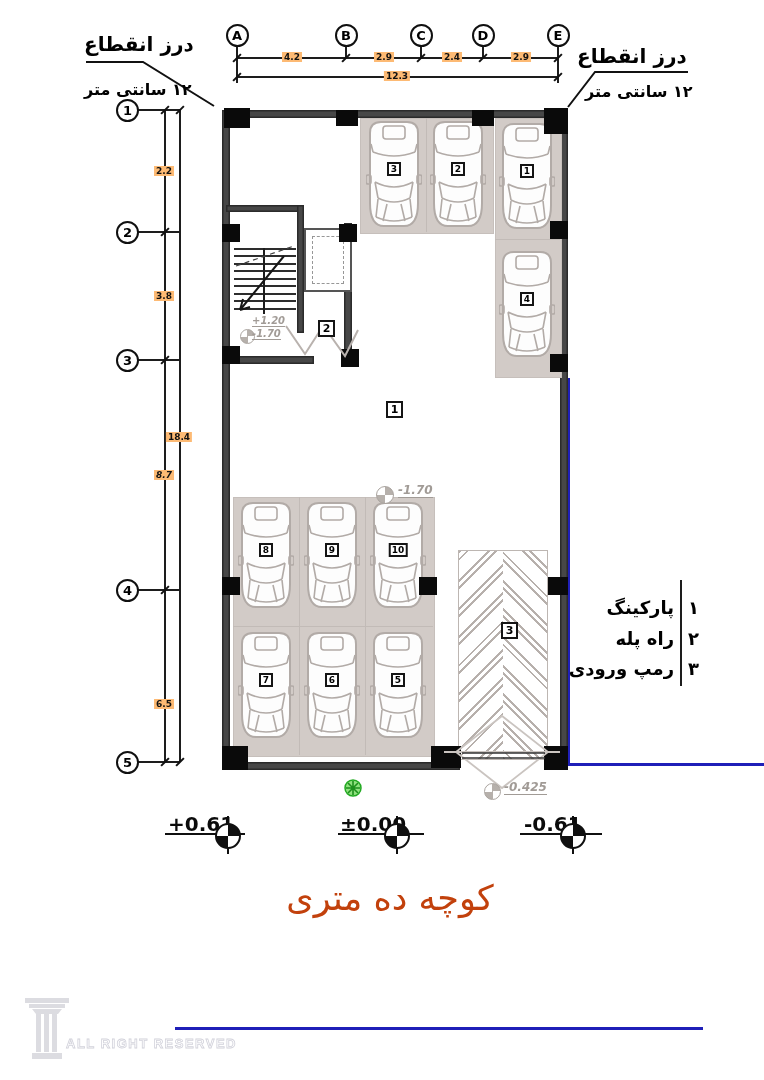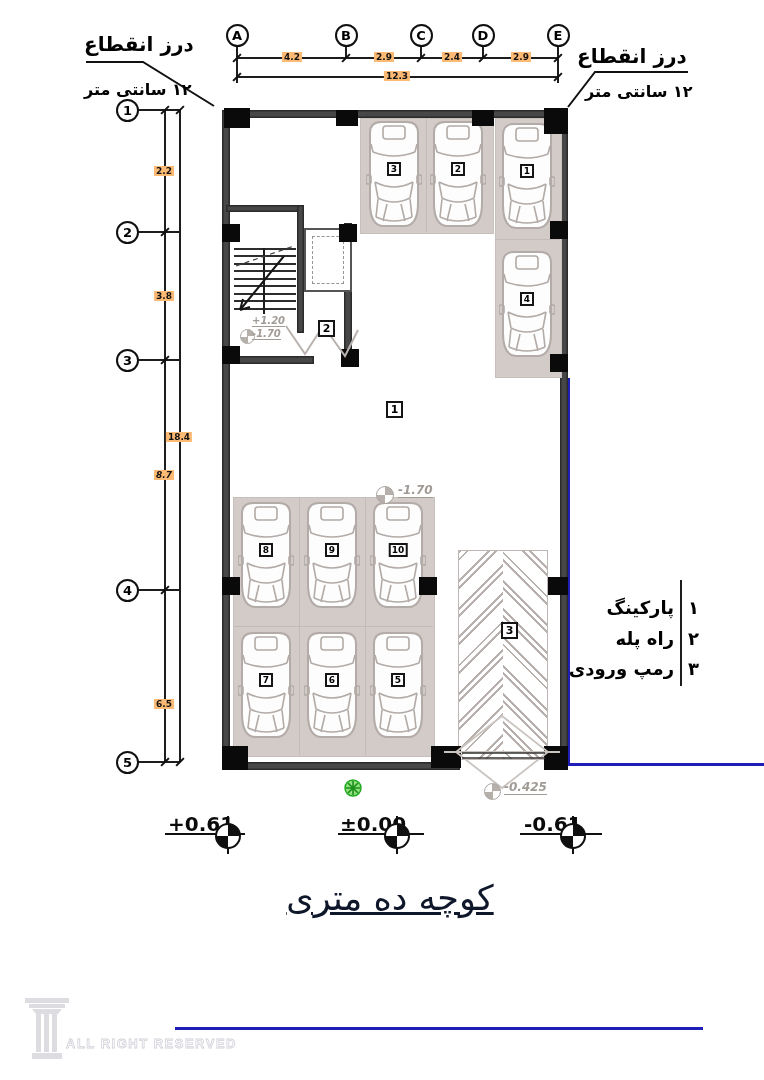--- a/index.html
+++ b/index.html
@@ -39,21 +39,21 @@
          background:conic-gradient(#b6b0ab 0 25%,#fff 25% 50%,#b6b0ab 50% 75%,#fff 75% 100%);}
   .gnote{position:absolute;font:italic 700 11px "DejaVu Sans",sans-serif;color:var(--gnote);
          border-bottom:1.5px solid var(--gnote);line-height:1.1;z-index:6;white-space:nowrap;}
   .lvl{position:absolute;font:700 20px "DejaVu Sans",sans-serif;color:#0b0b0b;z-index:6;}
   .uline{position:absolute;height:2px;background:var(--ink);z-index:5;}
   .vline{position:absolute;width:2px;background:var(--ink);z-index:5;}
   .legend-num{position:absolute;font:700 18px "DejaVu Sans",sans-serif;color:#000;z-index:6;}
   .legend-lab{position:absolute;font:700 18px "DejaVu Sans",sans-serif;color:#000;
               text-align:right;width:130px;z-index:6;}
   .street{position:absolute;left:230px;top:878px;width:320px;text-align:center;
-          font:400 35px "DejaVu Sans",sans-serif;color:#0f172a;z-index:6;text-decoration:underline;}
+          font:400 35px "DejaVu Sans",sans-serif;color:#c2410c;z-index:6;}
   .ramp{position:absolute;left:458px;top:550px;width:90px;height:210px;
         border:1px solid #bdb6b2;box-sizing:border-box;z-index:1;display:flex;}
   .ramp .half{flex:1 1 50%;}
   .ramp .lh{background:repeating-linear-gradient(135deg,#b7b0ac 0 2px,transparent 2px 5px,#b7b0ac 5px 7px,transparent 7px 20px);}
   .ramp .rh{background:repeating-linear-gradient(45deg,#b7b0ac 0 2px,transparent 2px 5px,#b7b0ac 5px 7px,transparent 7px 20px);}
   .treads{position:absolute;left:234px;top:248px;width:62px;height:66px;z-index:3;
           background:repeating-linear-gradient(180deg,#2d2d2d 0 2px,transparent 2px 7.5px);}
   .elev{position:absolute;left:304px;top:228px;width:48px;height:64px;border:2px solid #555;
         box-sizing:border-box;background:#fff;z-index:2;}
   .elev-in{position:absolute;left:6px;top:6px;right:6px;bottom:6px;border:1.5px dashed #979797;}

